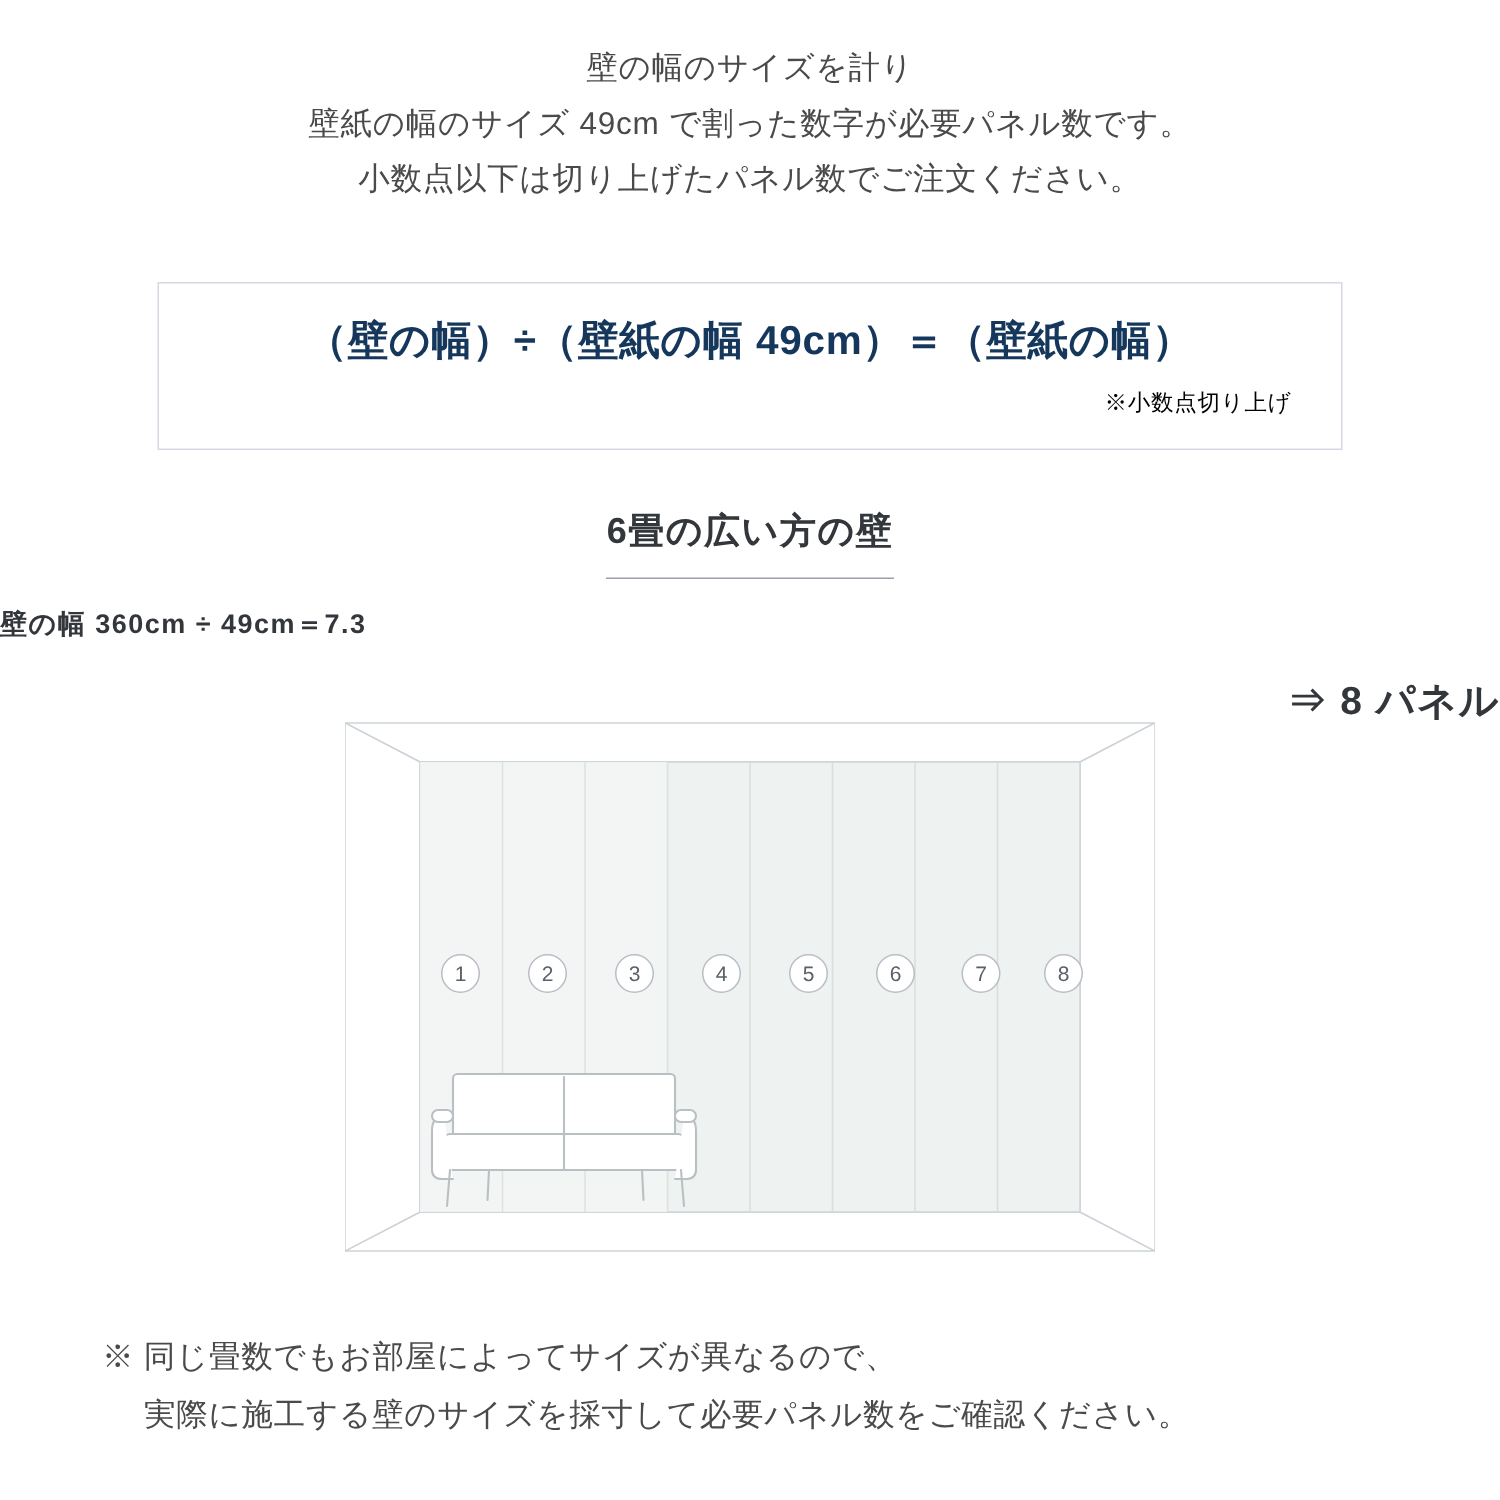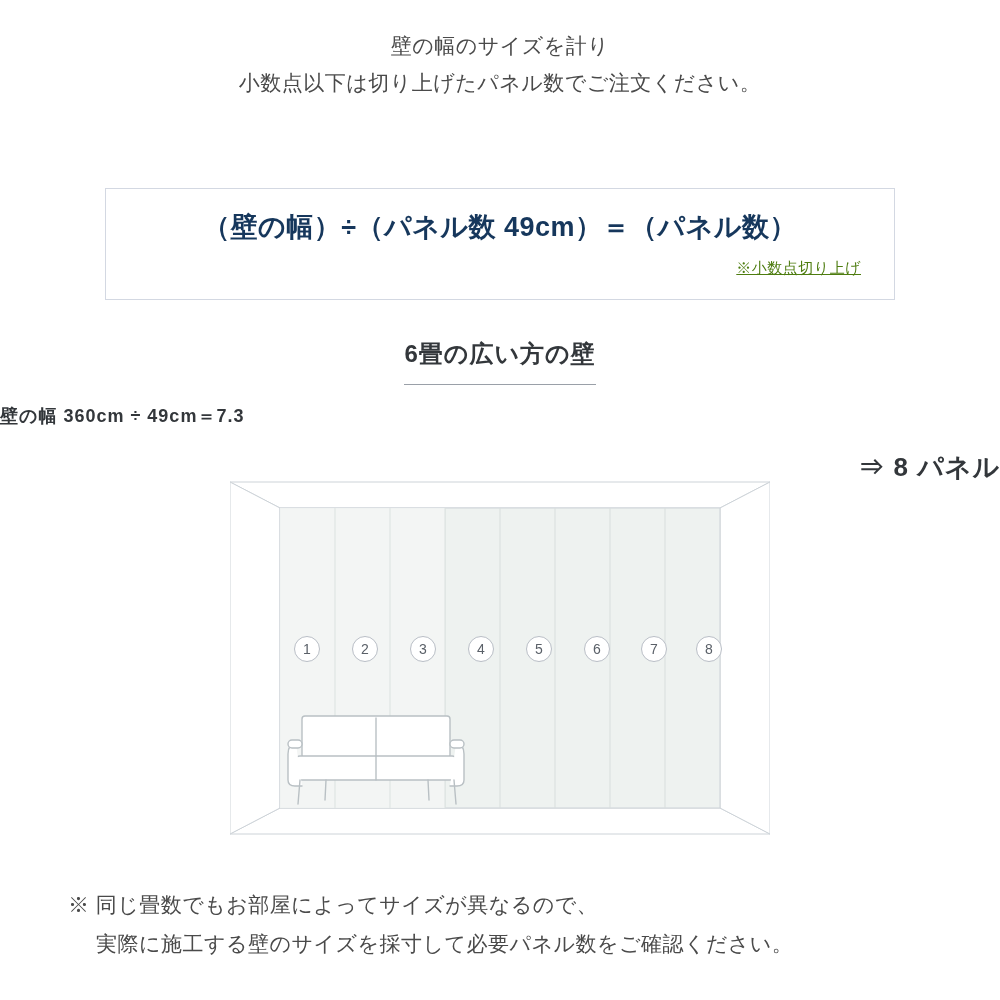--- a/index.html
+++ b/index.html
@@ -45,23 +45,22 @@
     font-size: 27px;
     font-weight: bold;
     color: #16375c;
     letter-spacing: 0.5px;
     white-space: nowrap;
   }
   .formula-note {
     position: absolute;
     top: 70px; right: 33px;
     font-size: 15px;
-    color: #4d7c0f;
-    letter-spacing: 0.5px;
-    text-decoration: underline;
+    color: #000000;
+    letter-spacing: 0.5px;
   }
 
   
   .section-title {
     position: absolute;
     top: 338px; left: 0; width: 1000px;
     text-align: center;
   }
   .section-title span {
     font-size: 24px;
@@ -141,25 +140,26 @@
   }
   .footnote .fline.indent { padding-left: 28px; }
 </style>
 </head>
 <body>
 
 <div class="page">
 
   <div class="intro">
     <div class="line">壁の幅のサイズを計り</div>
+    <div class="line">壁紙の幅のサイズ 49cm で割った数字が必要パネル数です。</div>
     <div class="line">小数点以下は切り上げたパネル数でご注文ください。</div>
   </div>
 
   <div class="formula-box">
-    <div class="formula-main">（壁の幅）÷（パネル数 49cm）＝（パネル数）</div>
+    <div class="formula-main">（壁の幅）÷（壁紙の幅 49cm）＝（壁紙の幅）</div>
     <div class="formula-note">※小数点切り上げ</div>
   </div>
 
   <div class="section-title">
     <span>6畳の広い方の壁</span>
   </div>
   <div class="calc-line">壁の幅 360cm ÷ 49cm＝7.3</div>
   <div class="calc-result">⇒ 8 パネル</div>
 
   <div class="room">

